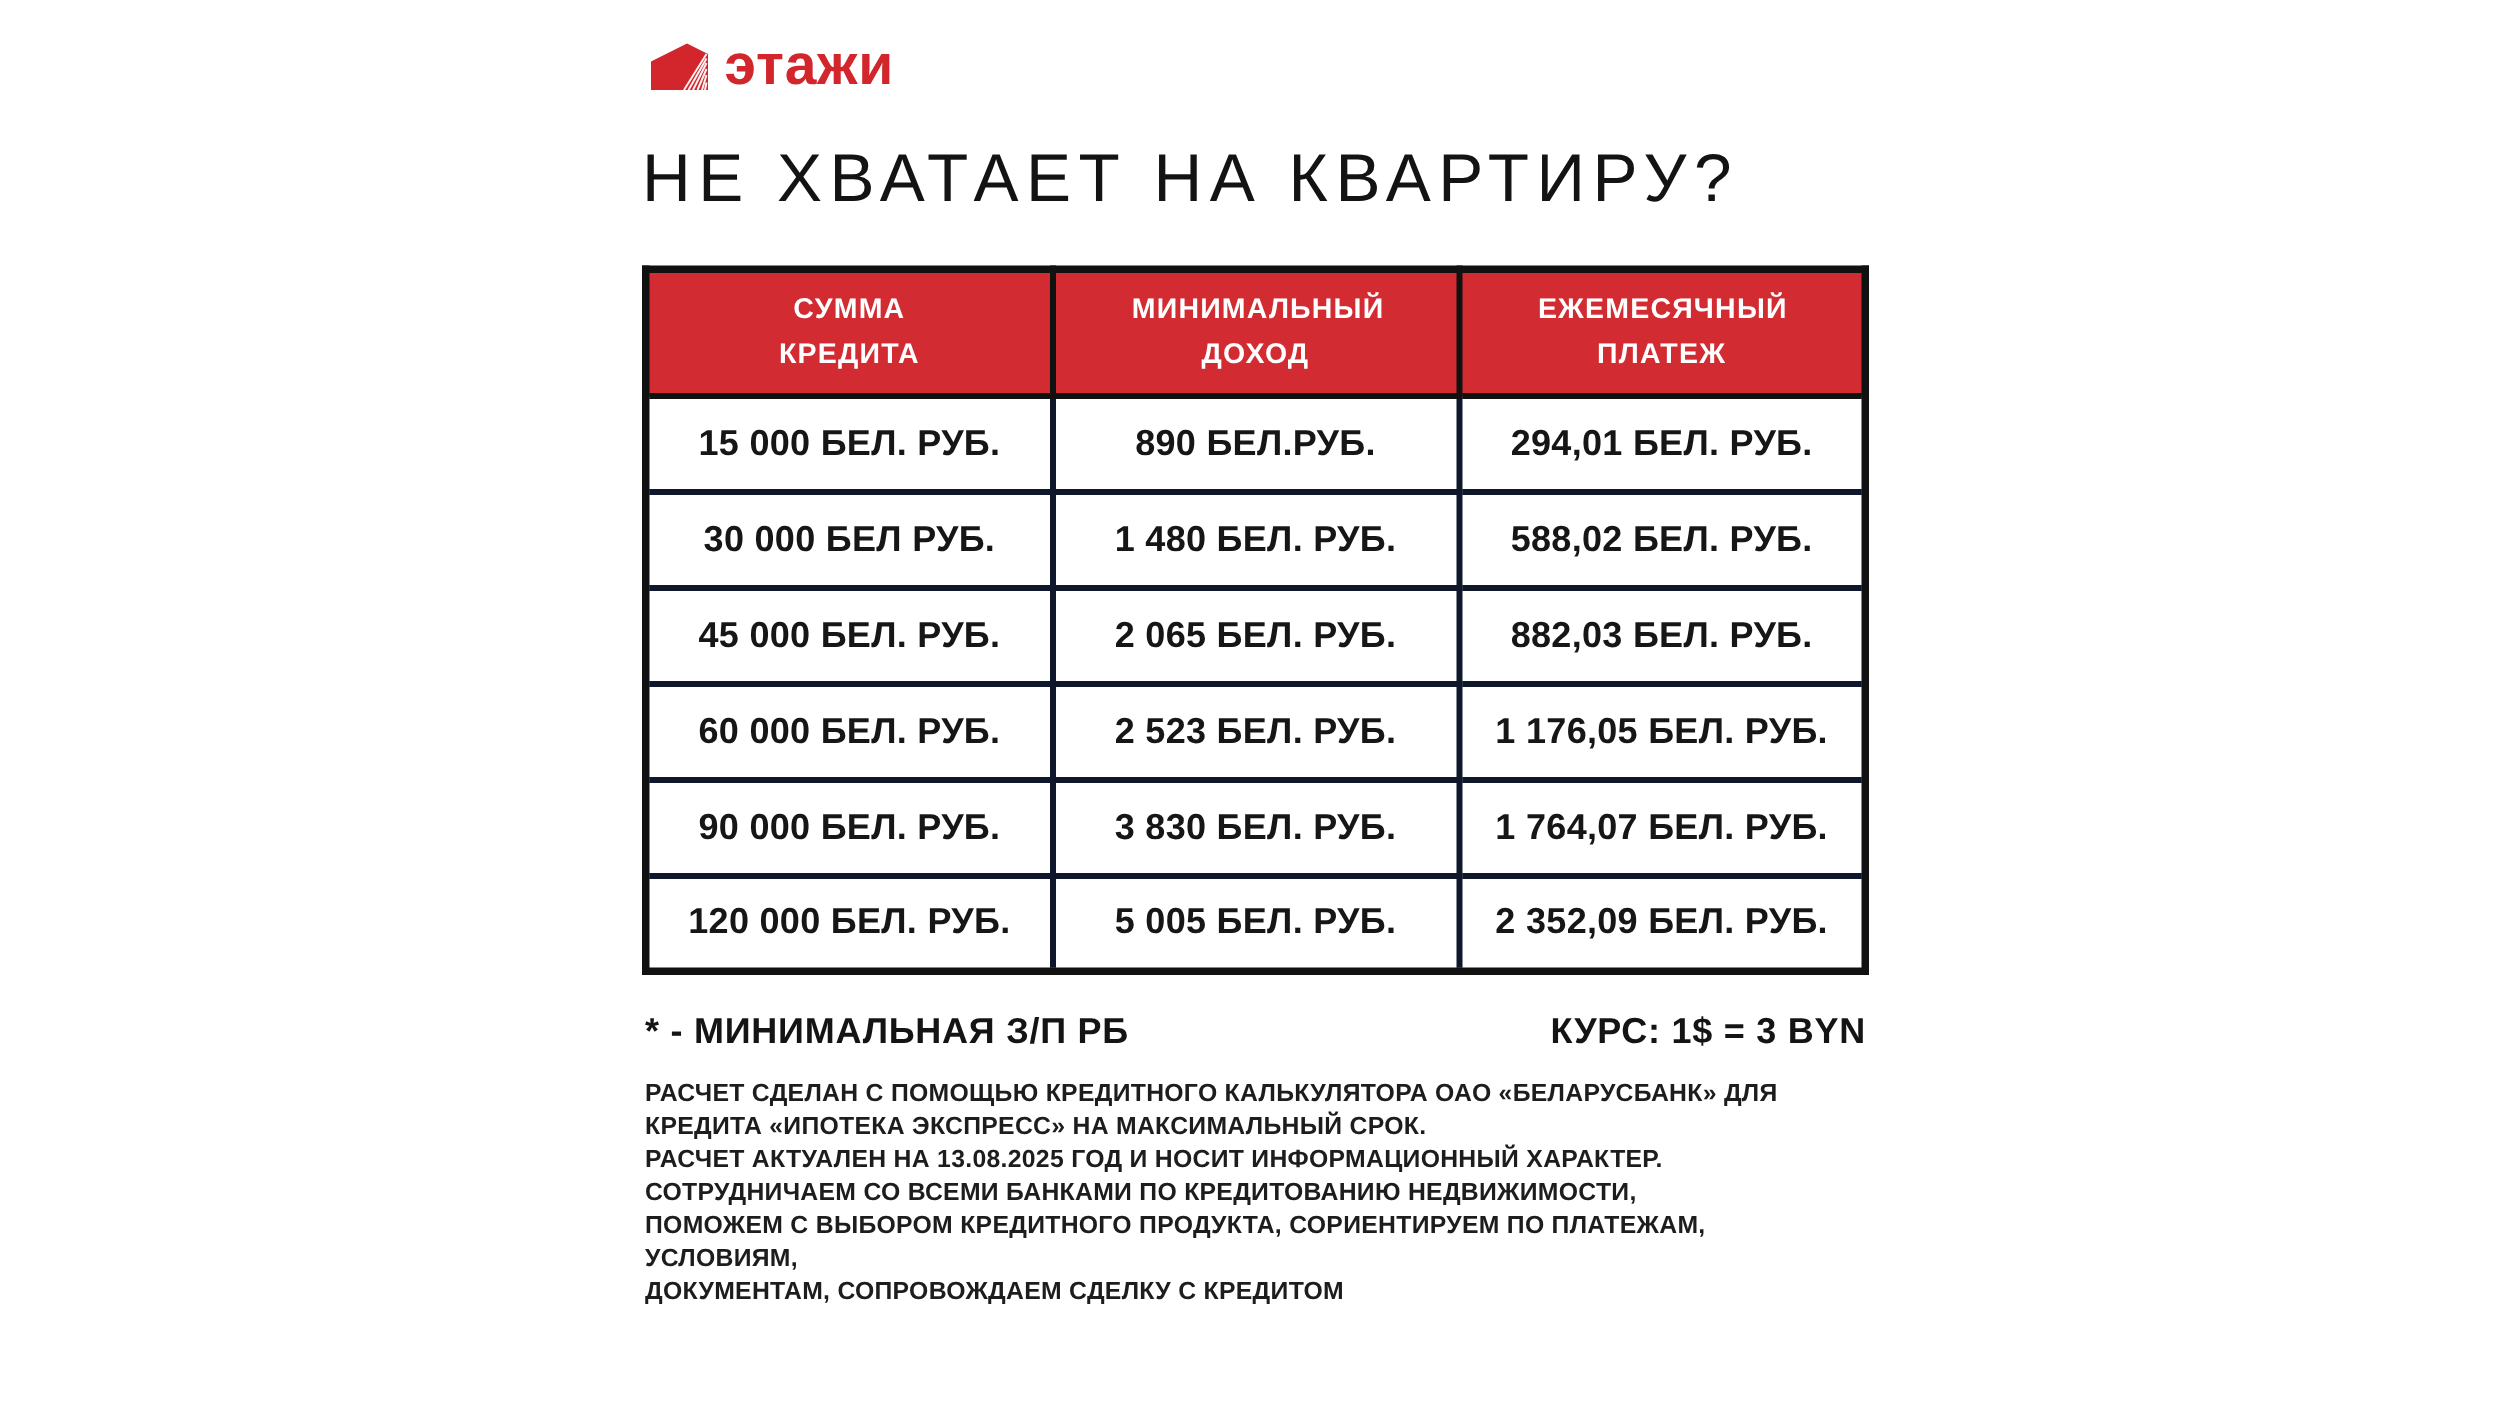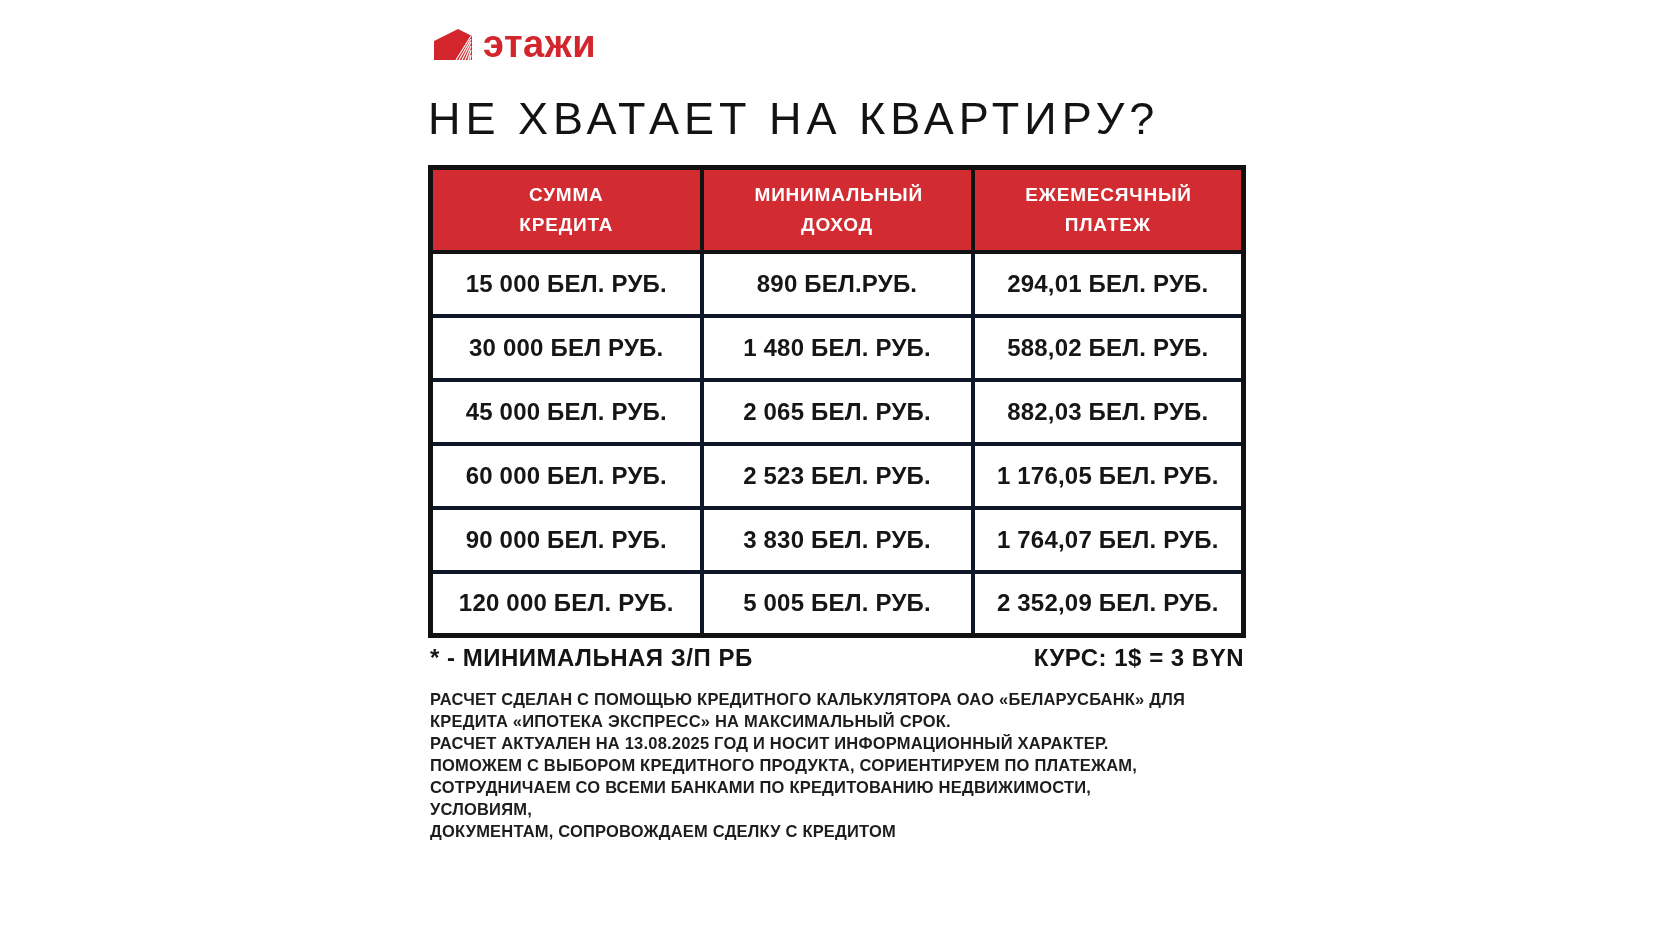--- a/index.html
+++ b/index.html
@@ -13,35 +13,35 @@
 
   
   .logo-row { display:flex; align-items:center; gap:9px; height:42px; padding-left:4px; }
   .logo-icon { width:42px; height:38px; flex:0 0 auto; }
   .logo-text { color:#d2262c; font-size:38px; font-weight:bold; letter-spacing:0.5px; line-height:1; padding-bottom:4px; }
 
   
   .title { margin-top:26px; font-size:45px; font-weight:normal; letter-spacing:5px; color:#131313; white-space:nowrap; }
 
   
-  table.credit-table { width:100%; border-collapse:collapse; margin-top:20px; border:5px solid #111111; }
+  table.credit-table { width:100%; border-collapse:collapse; margin-top:32px; border:5px solid #111111; }
   table.credit-table th {
     background:#d32b32; color:#ffffff; height:84px;
     font-size:19px; font-weight:bold; letter-spacing:0.8px; line-height:1.55;
     border:4px solid #111111; text-align:center; vertical-align:middle;
   }
   table.credit-table th span { display:inline-block; max-width:165px; }
   table.credit-table td {
     height:64px; border:4px solid #0f172a; text-align:center; vertical-align:middle;
     font-size:24px; font-weight:bold; color:#161616; letter-spacing:0.2px;
     width:33.33%;
   }
 
   
-  .subnote-row { display:flex; justify-content:space-between; align-items:baseline; margin-top:6px; padding:0 2px; }
+  .subnote-row { display:flex; justify-content:space-between; align-items:baseline; margin-top:24px; padding:0 2px; }
   .subnote-row .left, .subnote-row .right { font-size:24px; font-weight:bold; letter-spacing:0.5px; color:#141414; }
 
   
   .disclaimer { margin-top:16px; padding-left:2px; }
   .disclaimer div { font-size:16.5px; font-weight:bold; color:#1d1d1d; line-height:22px; letter-spacing:0.2px; }
 </style>
 </head>
 <body>
 
 <div class="page">
@@ -108,20 +108,20 @@
 
     <div class="subnote-row">
       <div class="left">* - МИНИМАЛЬНАЯ З/П РБ</div>
       <div class="right">КУРС: 1$ = 3 BYN</div>
     </div>
 
     <div class="disclaimer">
       <div>РАСЧЕТ СДЕЛАН С ПОМОЩЬЮ КРЕДИТНОГО КАЛЬКУЛЯТОРА ОАО «БЕЛАРУСБАНК» ДЛЯ</div>
       <div>КРЕДИТА «ИПОТЕКА ЭКСПРЕСС» НА МАКСИМАЛЬНЫЙ СРОК.</div>
       <div>РАСЧЕТ АКТУАЛЕН НА 13.08.2025 ГОД И НОСИТ ИНФОРМАЦИОННЫЙ ХАРАКТЕР.</div>
+      <div>СОТРУДНИЧАЕМ СО ВСЕМИ БАНКАМИ ПО КРЕДИТОВАНИЮ НЕДВИЖИМОСТИ,</div>
       <div>ПОМОЖЕМ С ВЫБОРОМ КРЕДИТНОГО ПРОДУКТА, СОРИЕНТИРУЕМ ПО ПЛАТЕЖАМ,</div>
-      <div>СОТРУДНИЧАЕМ СО ВСЕМИ БАНКАМИ ПО КРЕДИТОВАНИЮ НЕДВИЖИМОСТИ,</div>
       <div>УСЛОВИЯМ,</div>
       <div>ДОКУМЕНТАМ, СОПРОВОЖДАЕМ СДЕЛКУ С КРЕДИТОМ</div>
     </div>
 
   </div>
 </div>
 
 </body></html>

